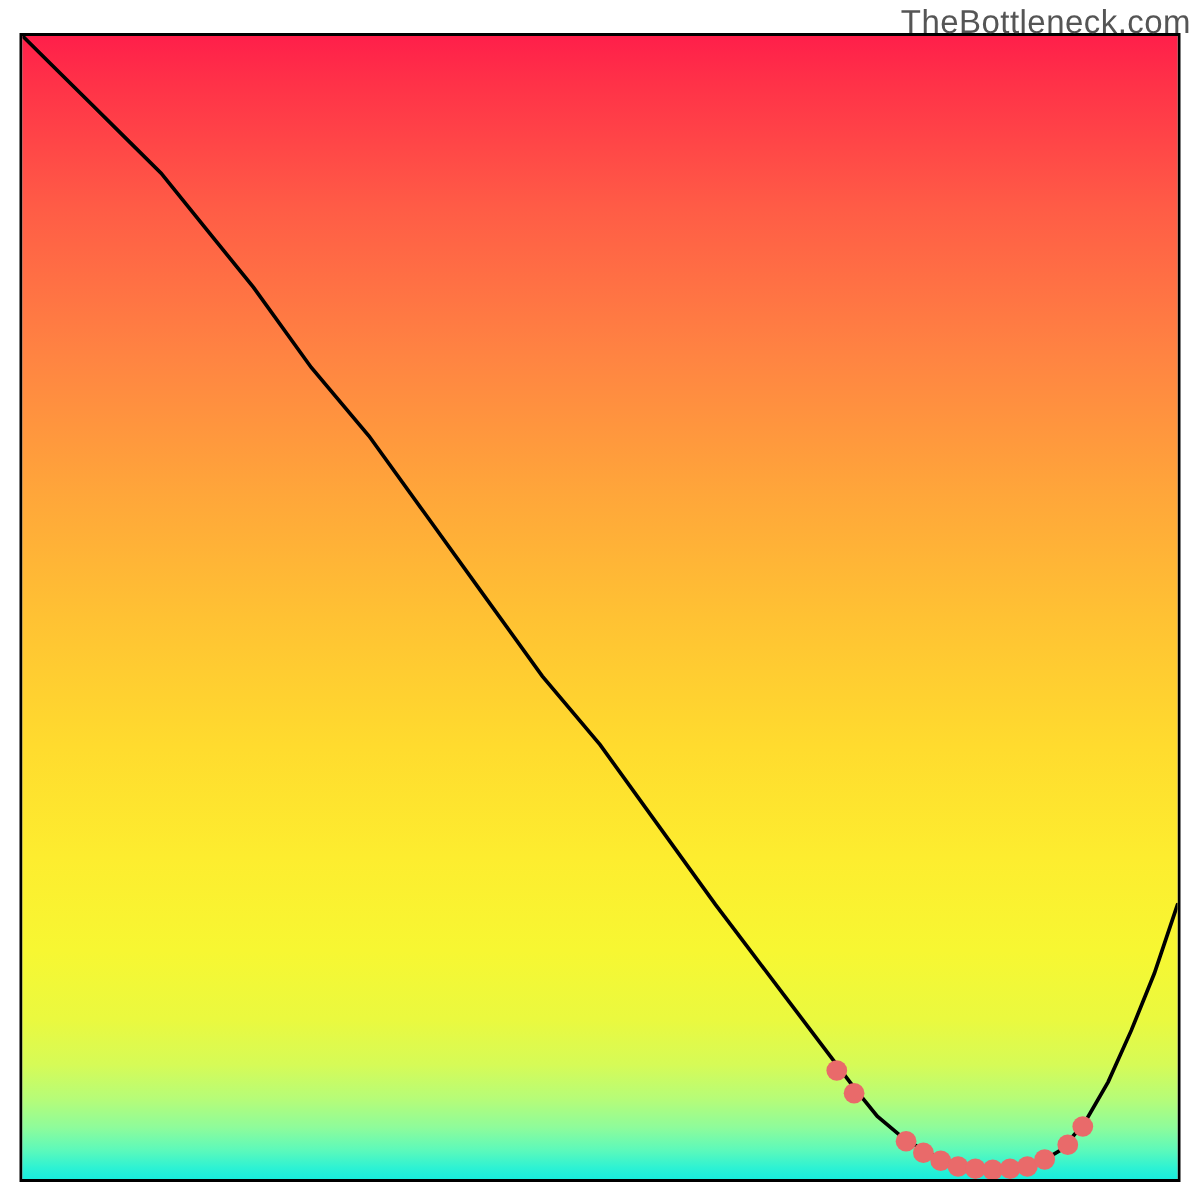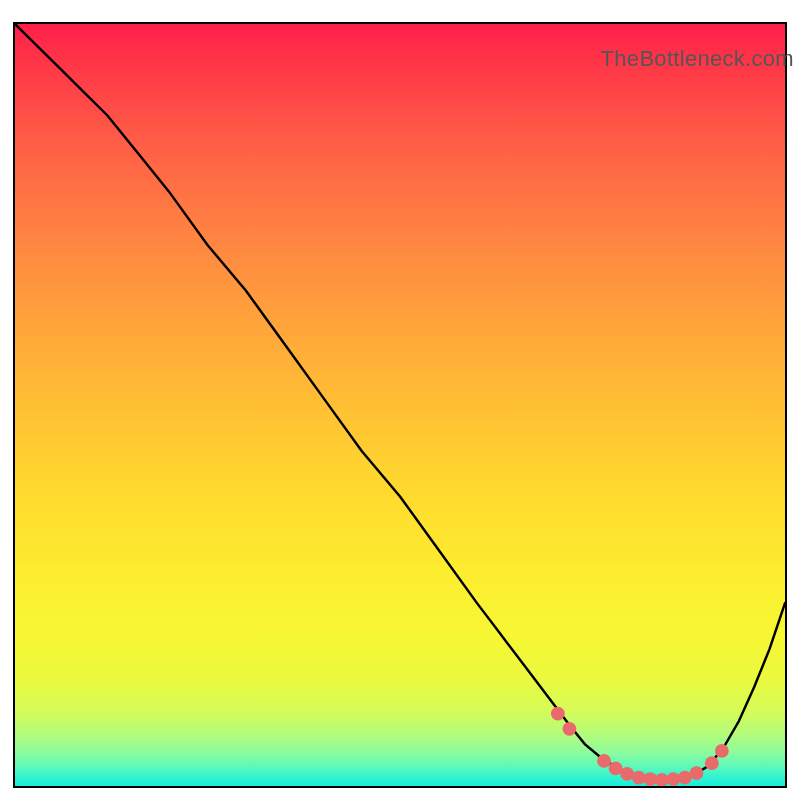--- a/index.html
+++ b/index.html
@@ -19,21 +19,20 @@
   .watermark {
     position: absolute;
     top: 2px;
     right: 6px;
     font-size: 22px;
     font-weight: 500;
     color: #555555;
     letter-spacing: 0.3px;
     z-index: 10;
     font-family: Arial, Helvetica, sans-serif;
-    margin-top: 44px;
   }
   .plot-frame {
     position: absolute;
     left: 13px;
     top: 22px;
     width: 774px;
     height: 766px;
     border: 2px solid #000000;
     box-sizing: border-box;
     background: #ffffff;

